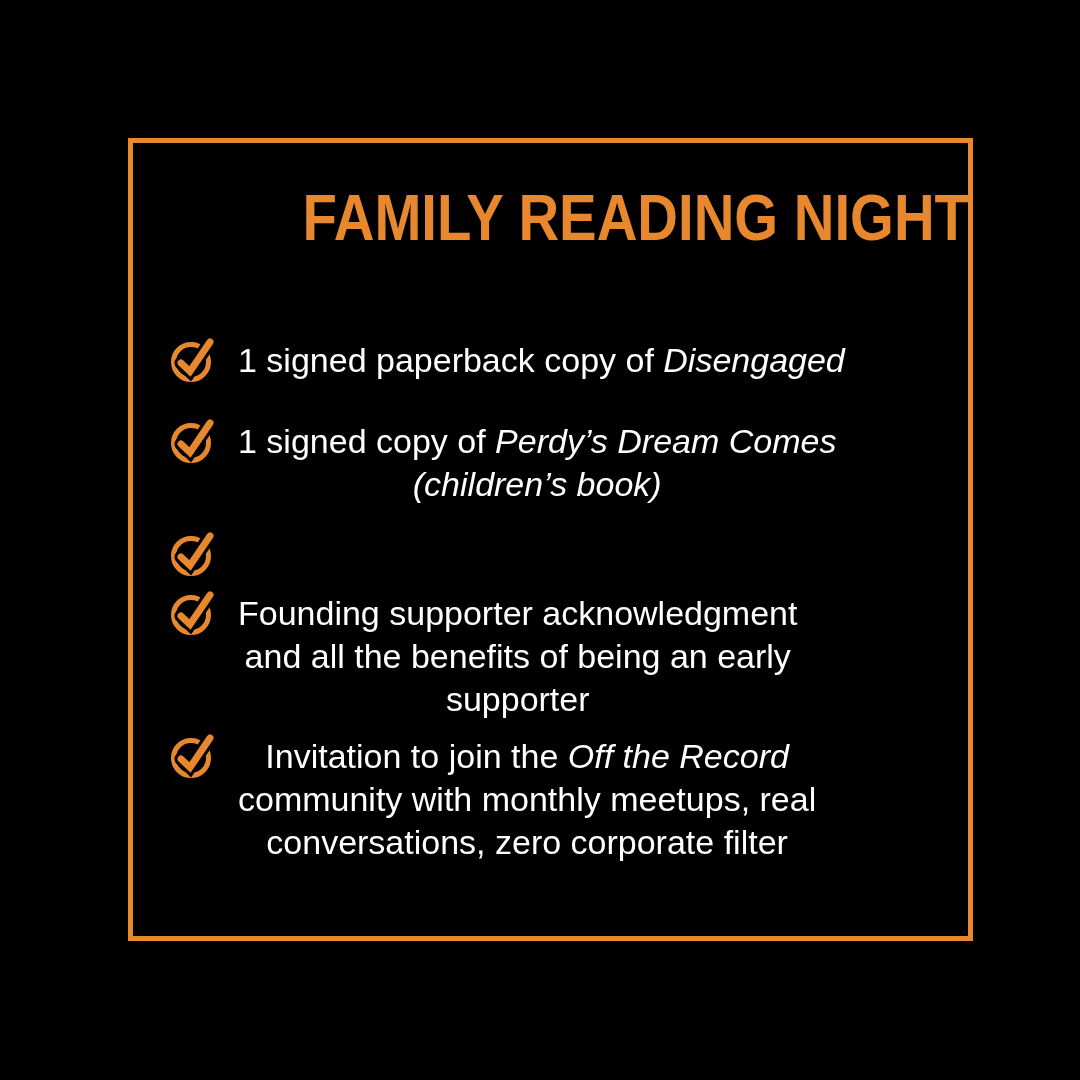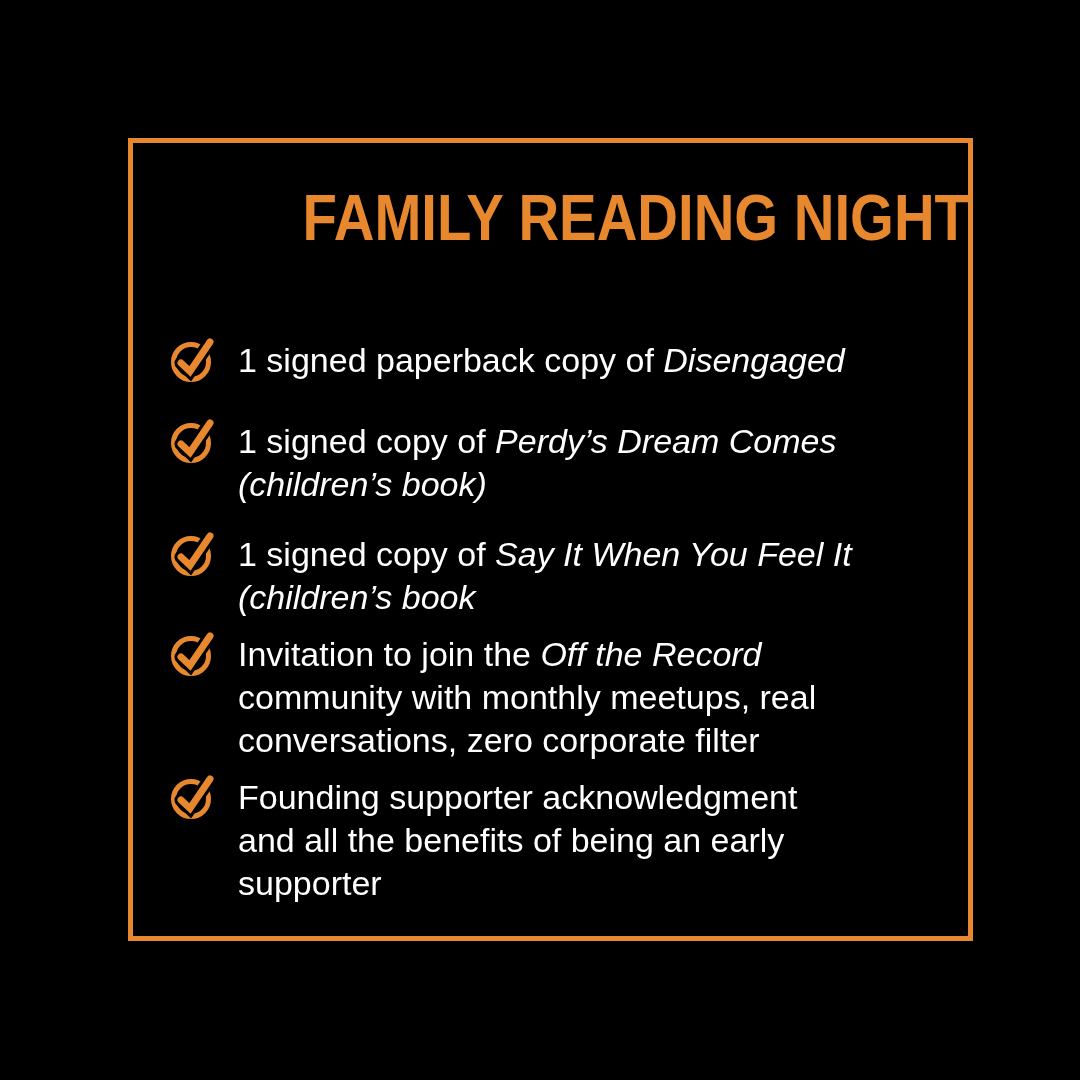--- a/index.html
+++ b/index.html
@@ -43,20 +43,21 @@
   .checklist{
     position:absolute;
     left:170px;top:339px;
     width:760px;
     list-style:none;
     margin:0;padding:0;
   }
   .item{
     display:flex;
     align-items:flex-start;
+    text-align:center;
   }
   .item:nth-child(2){margin-top:36px;}
   .item:nth-child(3){margin-top:27px;}
   .item:nth-child(4){margin-top:14px;}
   .item:nth-child(5){margin-top:14px;}
   .icon{
     flex:0 0 48px;
     width:48px;height:48px;
     margin-top:-3px;
   }
@@ -100,40 +101,38 @@
 (children’s book)</i></span>
     </li>
     <li class="item">
       <span class="icon">
     <svg viewBox="0 0 48 48" width="48" height="48" xmlns="http://www.w3.org/2000/svg">
       <circle cx="21" cy="26" r="17.5" fill="none" stroke="#E7872E" stroke-width="5"></circle>
       <path d="M11 27 L20 35.5 L40 6" fill="none" stroke="#000000" stroke-width="13" stroke-linecap="round"></path>
       <path d="M11 27 L20 35.5 L40 6" fill="none" stroke="#E7872E" stroke-width="7" stroke-linecap="round"></path>
     </svg>
   </span>
-      <span class="text"><span>1 signed copy of </span><i>Say It When You Feel It
-(children’s book</i></span>
+    </li>
+    <li class="item">
+      <span class="icon">
+    <svg viewBox="0 0 48 48" width="48" height="48" xmlns="http://www.w3.org/2000/svg">
+      <circle cx="21" cy="26" r="17.5" fill="none" stroke="#E7872E" stroke-width="5"></circle>
+      <path d="M11 27 L20 35.5 L40 6" fill="none" stroke="#000000" stroke-width="13" stroke-linecap="round"></path>
+      <path d="M11 27 L20 35.5 L40 6" fill="none" stroke="#E7872E" stroke-width="7" stroke-linecap="round"></path>
+    </svg>
+  </span>
+      <span class="text"><span>Founding supporter acknowledgment
+and all the benefits of being an early
+supporter</span></span>
     </li>
     <li class="item">
       <span class="icon">
     <svg viewBox="0 0 48 48" width="48" height="48" xmlns="http://www.w3.org/2000/svg">
       <circle cx="21" cy="26" r="17.5" fill="none" stroke="#E7872E" stroke-width="5"></circle>
       <path d="M11 27 L20 35.5 L40 6" fill="none" stroke="#000000" stroke-width="13" stroke-linecap="round"></path>
       <path d="M11 27 L20 35.5 L40 6" fill="none" stroke="#E7872E" stroke-width="7" stroke-linecap="round"></path>
     </svg>
   </span>
       <span class="text"><span>Invitation to join the </span><i>Off the Record</i><span>
 community with monthly meetups, real
 conversations, zero corporate filter</span></span>
     </li>
-    <li class="item">
-      <span class="icon">
-    <svg viewBox="0 0 48 48" width="48" height="48" xmlns="http://www.w3.org/2000/svg">
-      <circle cx="21" cy="26" r="17.5" fill="none" stroke="#E7872E" stroke-width="5"></circle>
-      <path d="M11 27 L20 35.5 L40 6" fill="none" stroke="#000000" stroke-width="13" stroke-linecap="round"></path>
-      <path d="M11 27 L20 35.5 L40 6" fill="none" stroke="#E7872E" stroke-width="7" stroke-linecap="round"></path>
-    </svg>
-  </span>
-      <span class="text"><span>Founding supporter acknowledgment
-and all the benefits of being an early
-supporter</span></span>
-    </li>
   </ul>
 
 </body></html>

